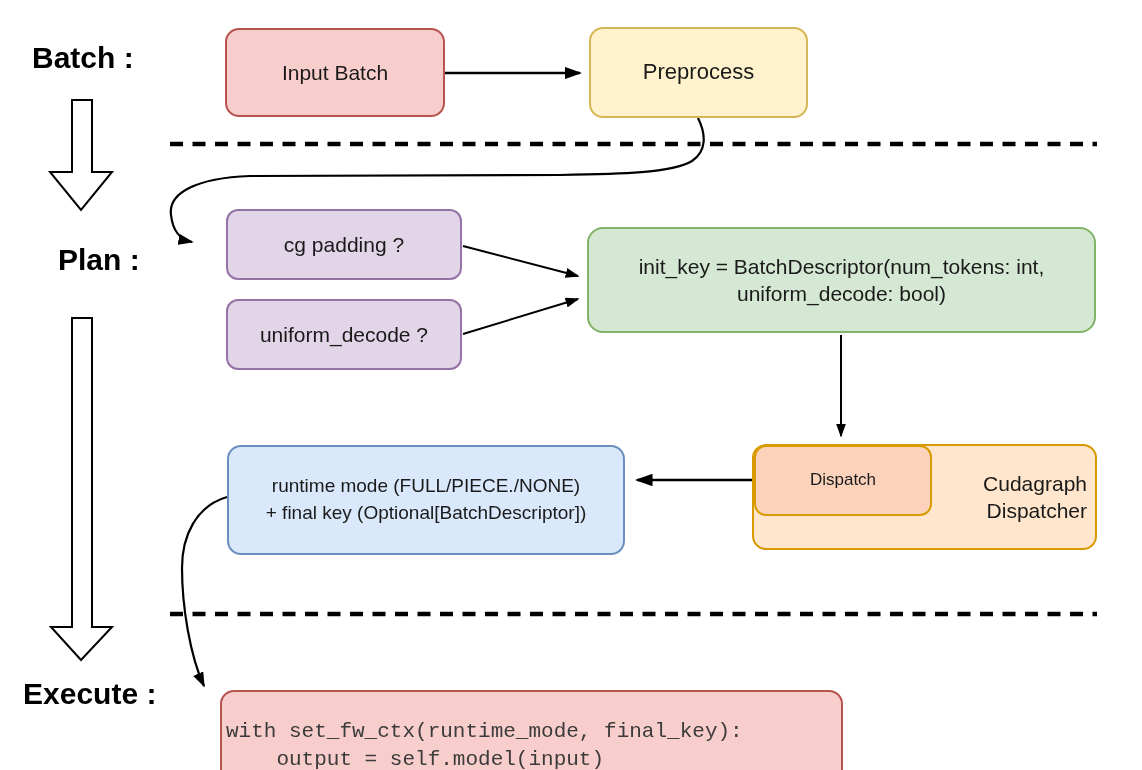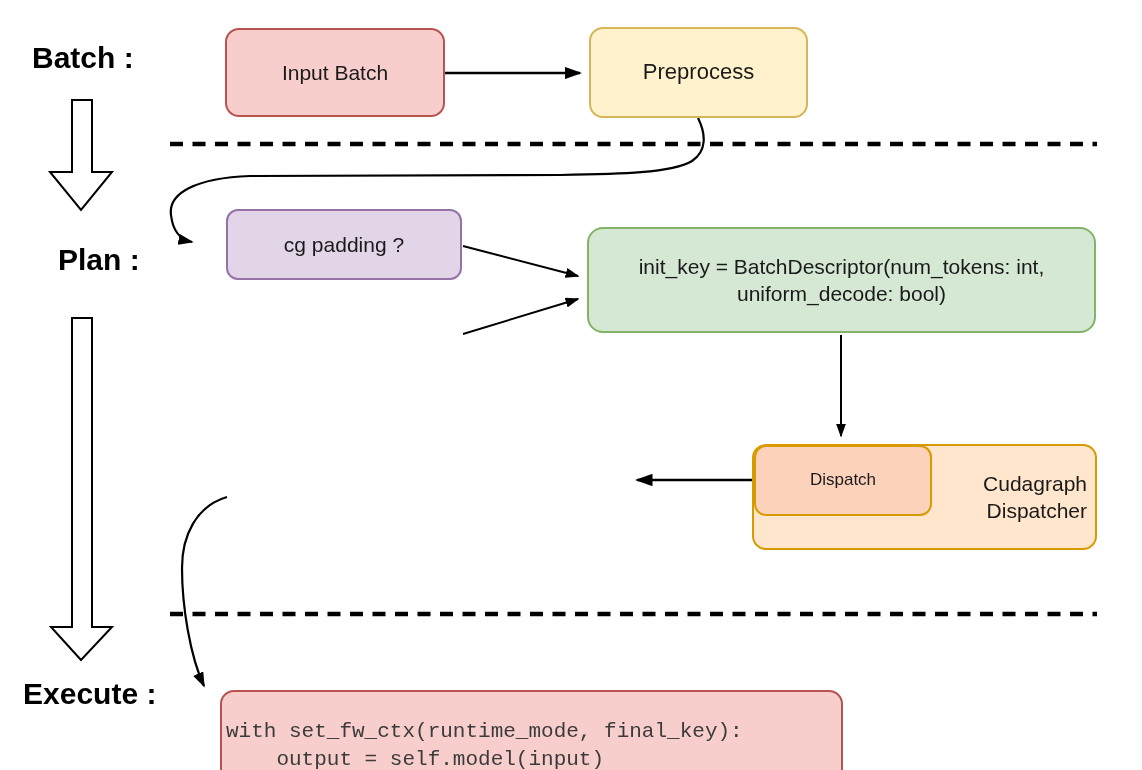--- a/index.html
+++ b/index.html
@@ -83,34 +83,41 @@
   </div>
 
   <div class="node box-yellow" id="preprocess">
     <span>Preprocess</span>
   </div>
 
   <div class="node box-purple" id="cg-padding">
     <span>cg padding ?</span>
   </div>
 
+  <div class="node box-purple" id="uniform-decode">
+    <span>uniform_decode ?</span>
+  </div>
 
   <div class="node box-green" id="init-key">
     <span>init_key = BatchDescriptor(num_tokens: int,</span>
     <span>uniform_decode: bool)</span>
   </div>
 
   <div class="node box-orange-light" id="cudagraph-dispatcher">
     <span>Cudagraph</span>
     <span>Dispatcher</span>
   </div>
 
   <div class="node box-orange-dark" id="dispatch">
     <span>Dispatch</span>
   </div>
 
+  <div class="node box-blue" id="runtime-mode">
+    <span>runtime mode (FULL/PIECE./NONE)</span>
+    <span>+ final key (Optional[BatchDescriptor])</span>
+  </div>
 
   <div class="node box-red" id="execute-code">
     <span class="pre">with set_fw_ctx(runtime_mode, final_key):</span>
     <span class="pre">    output = self.model(input)</span>
   </div>
 
 </div>
 
 </body></html>

